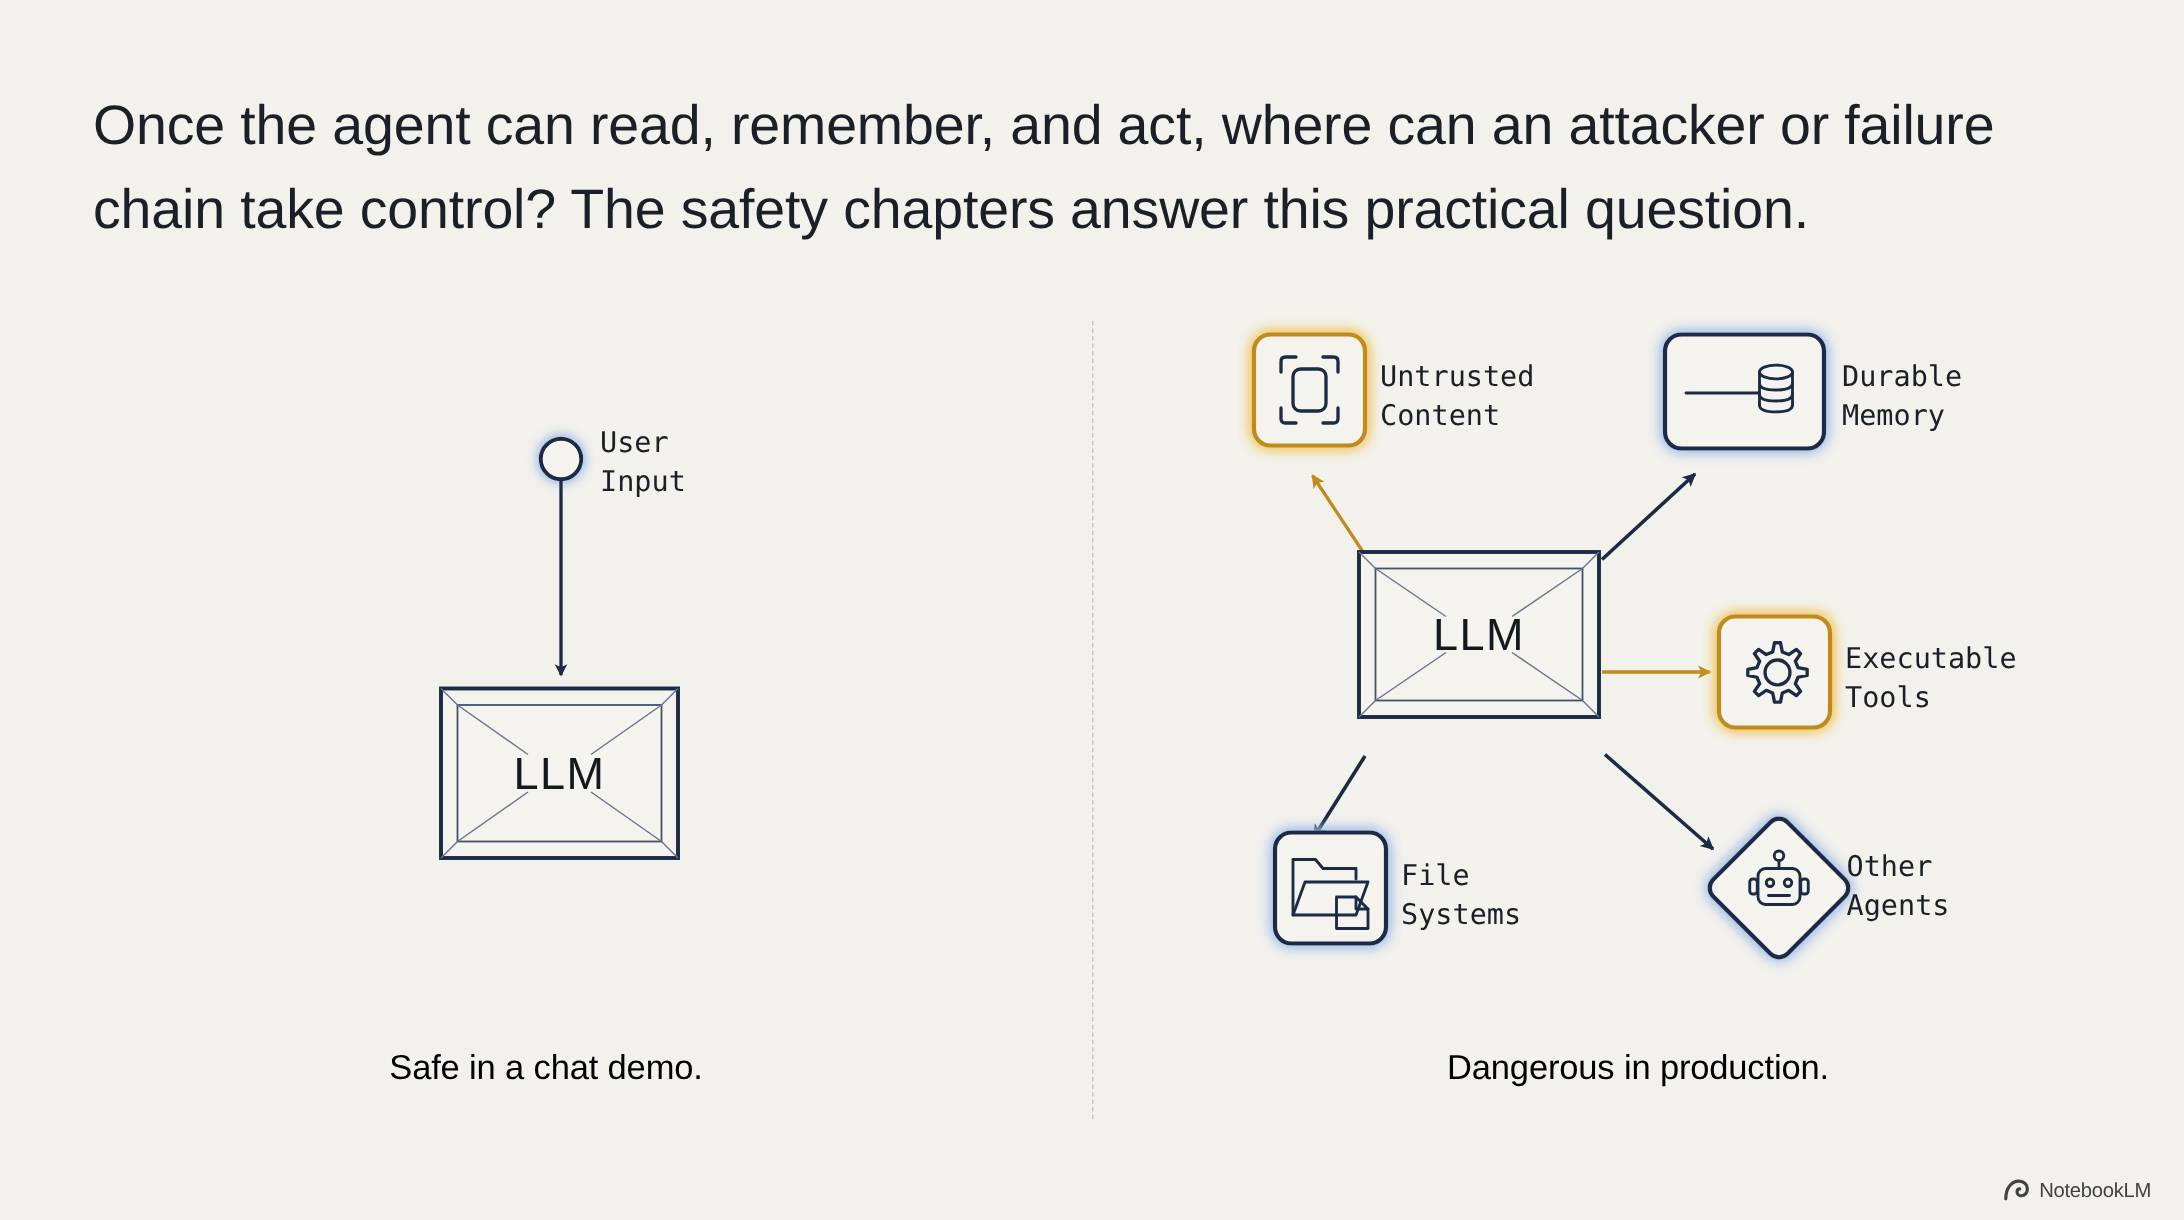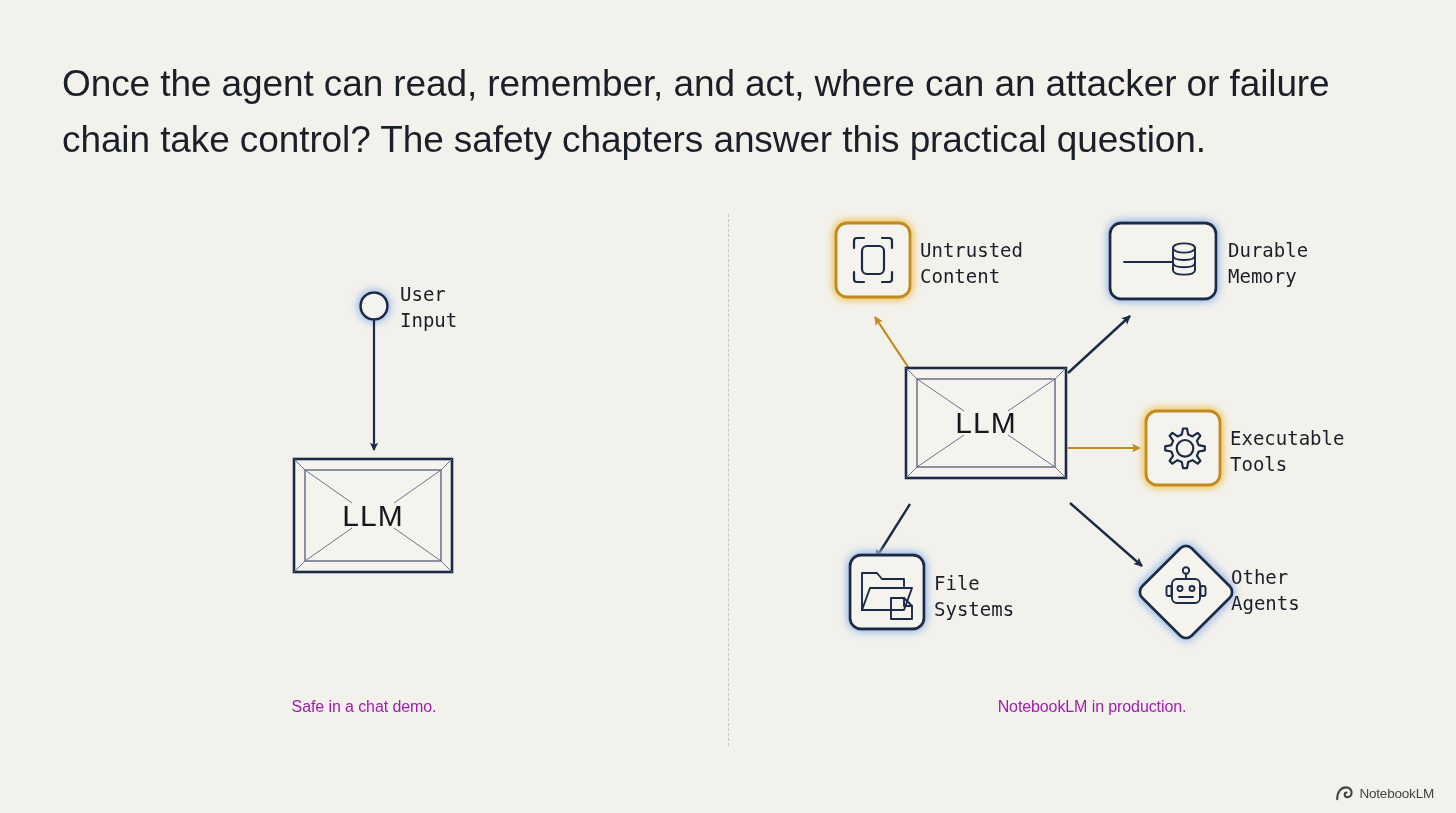--- a/index.html
+++ b/index.html
@@ -54,22 +54,22 @@
     height: 560px;
   }
   .panel-left  { left: 0px;   width: 728px; }
   .panel-right { left: 728px; width: 728px; }
 
   .caption {
     position: absolute;
     top: 498px;
     width: 100%;
     text-align: center;
-    font-size: 16px;
-    color: #a21caf;
+    font-size: 23px;
+    color: #000000;
     font-family: "Liberation Sans", sans-serif;
     letter-spacing: -0.1px;
   }
 
   
   svg.canvas {
     position: absolute;
     left: 0;
     top: 0;
     overflow: visible;
@@ -300,21 +300,21 @@
           <rect x="472.5" y="386" width="5" height="10" rx="2"></rect>
           <circle cx="452" cy="388.5" r="2.5"></circle>
           <circle cx="464" cy="388.5" r="2.5"></circle>
           <line x1="451" y1="397" x2="465" y2="397"></line>
         </g>
         <text class="mono-label" x="503" y="384">Other</text>
         <text class="mono-label" x="503" y="410">Agents</text>
       </g>
     </svg>
 
-    <div class="caption">NotebookLM in production.</div>
+    <div class="caption">Dangerous in production.</div>
   </div>
 
   <div class="watermark">
     <svg width="17" height="15" viewBox="0 0 17 15">
       <path d="M1.2,13.2 C1.2,5.6 5.2,1.4 10.0,1.4 C13.3,1.4 15.6,3.6 15.6,6.6
                C15.6,9.3 13.8,11.2 11.6,11.2 C9.9,11.2 8.7,10.1 8.7,8.6
                C8.7,7.4 9.5,6.6 10.5,6.6" fill="none" stroke="#2a2a2a" stroke-width="2.1" stroke-linecap="round"></path>
     </svg>
     <span class="watermark-text">NotebookLM</span>
   </div>

